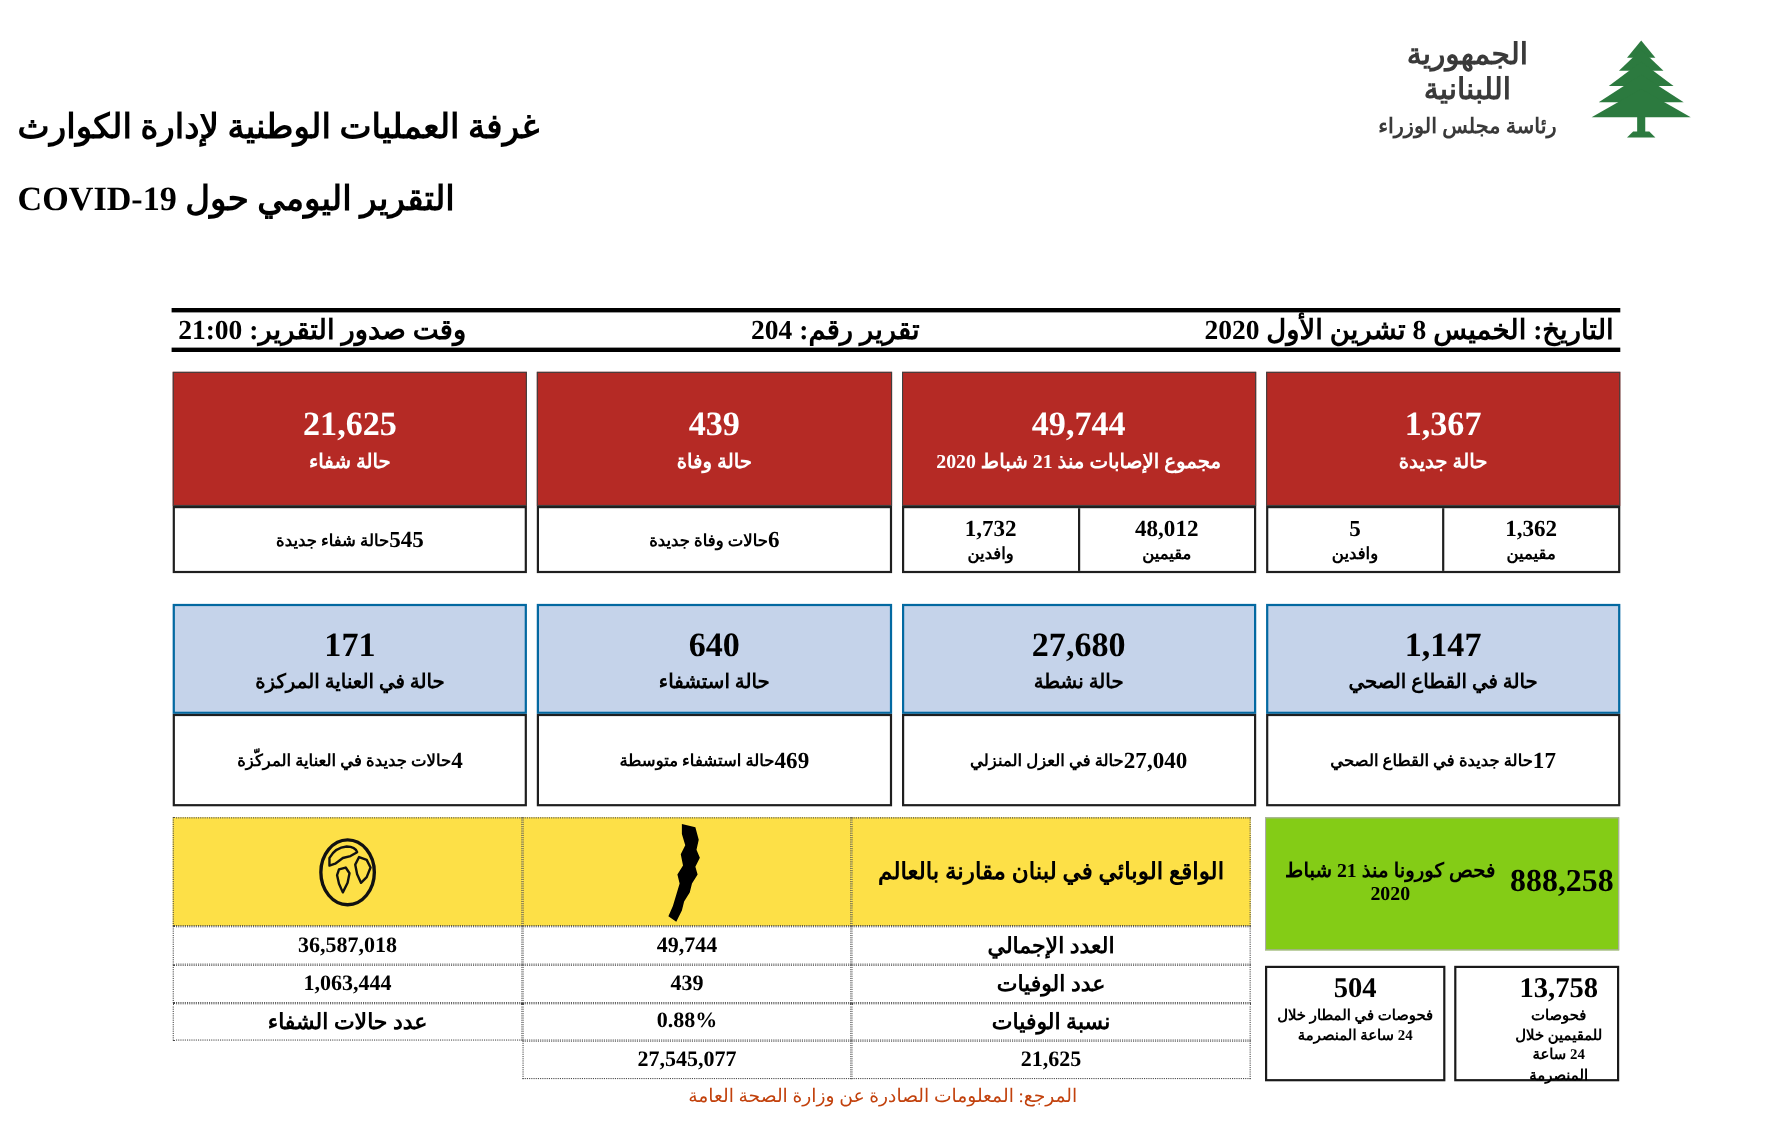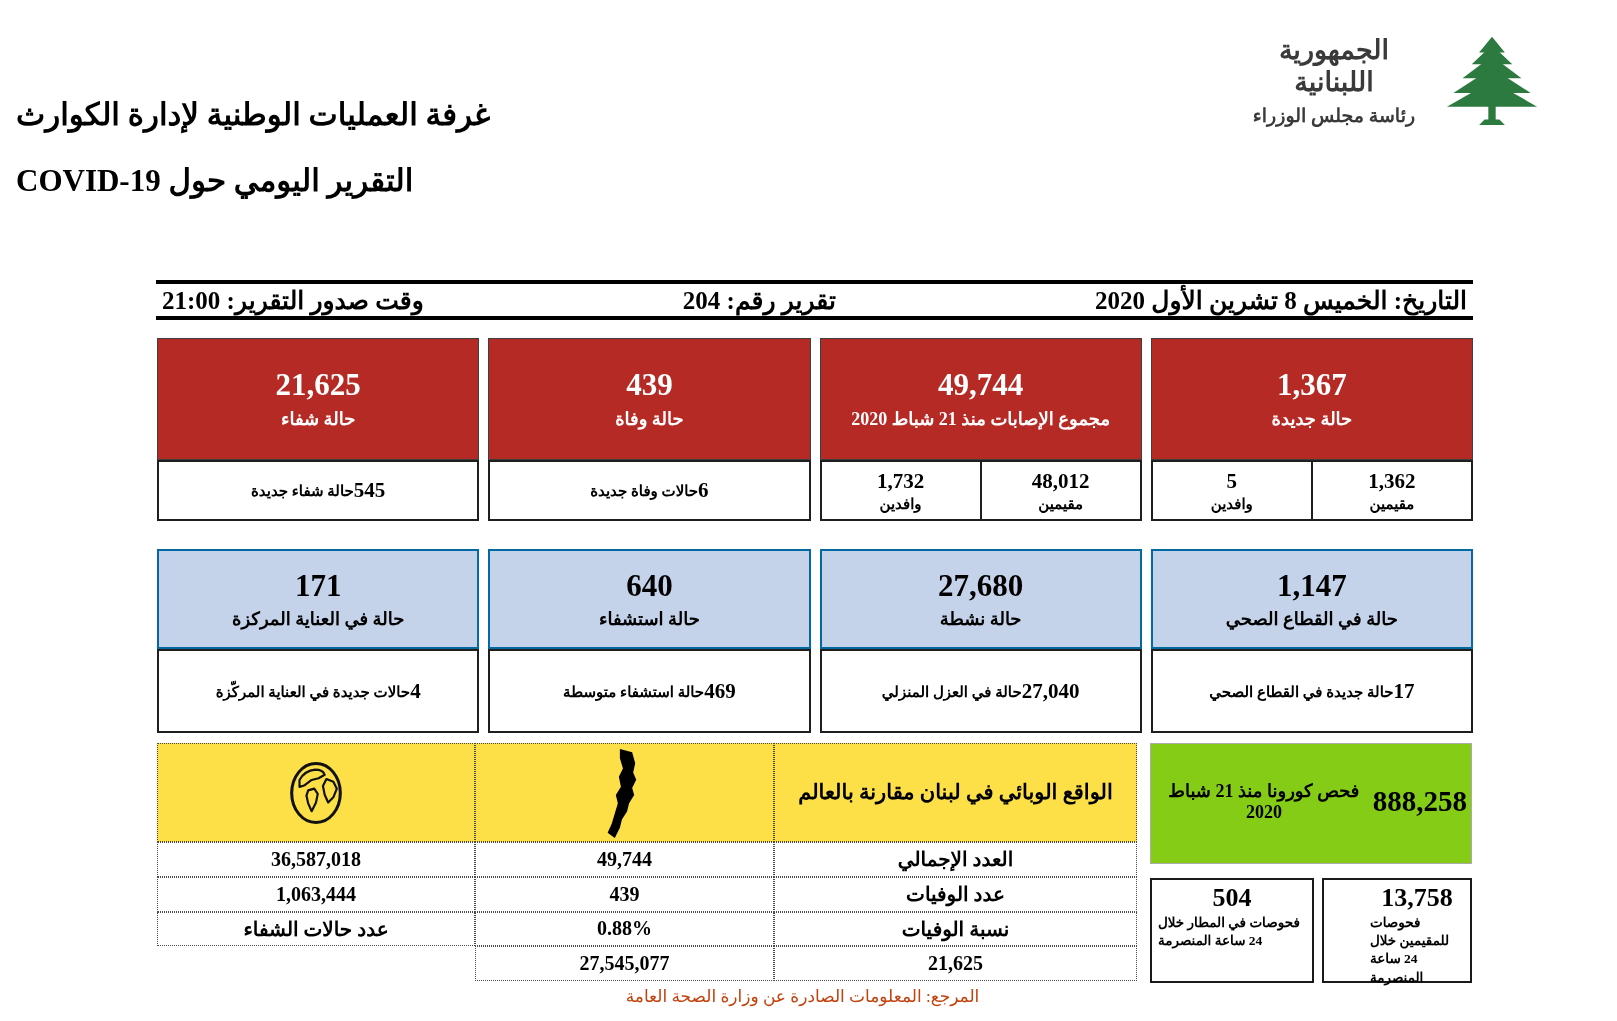--- a/index.html
+++ b/index.html
@@ -67,21 +67,21 @@
   .graybox{position:absolute;top:743px;left:1150px;width:322px;height:121px;background:#84cc16;
            border:1px solid #ababab;box-sizing:border-box;display:flex;flex-direction:row;
            align-items:center;justify-content:space-between;direction:rtl;text-align:center;
            padding:8px 4px 12px;}
   .graybox .num{font-size:29px;font-weight:bold;}
   .graybox .lbl{font-size:18px;font-weight:bold;}
 
   .testboxes{position:absolute;top:878px;left:1150px;width:322px;height:105px;
              display:flex;direction:rtl;gap:8px;}
   .tb{background:#fff;border:2px solid #1a1a1a;box-sizing:border-box;display:flex;
-      flex-direction:column;align-items:center;direction:rtl;text-align:left;padding-top:3px;}
+      flex-direction:column;align-items:center;direction:rtl;text-align:center;padding-top:3px;}
   .tb-residents{flex:0 0 150px;padding-left:40px;}
   .tb-airport{flex:1;}
   .tb .num{font-size:26px;font-weight:bold;}
   .tb .lbl{font-size:13.5px;font-weight:bold;line-height:1.35;padding:0 6px;margin-top:1px;}
 
   
   .footer{position:absolute;top:986px;left:0;width:1605px;text-align:center;direction:rtl;
           font-size:17px;color:#c2410c;}
 </style>
 </head>

